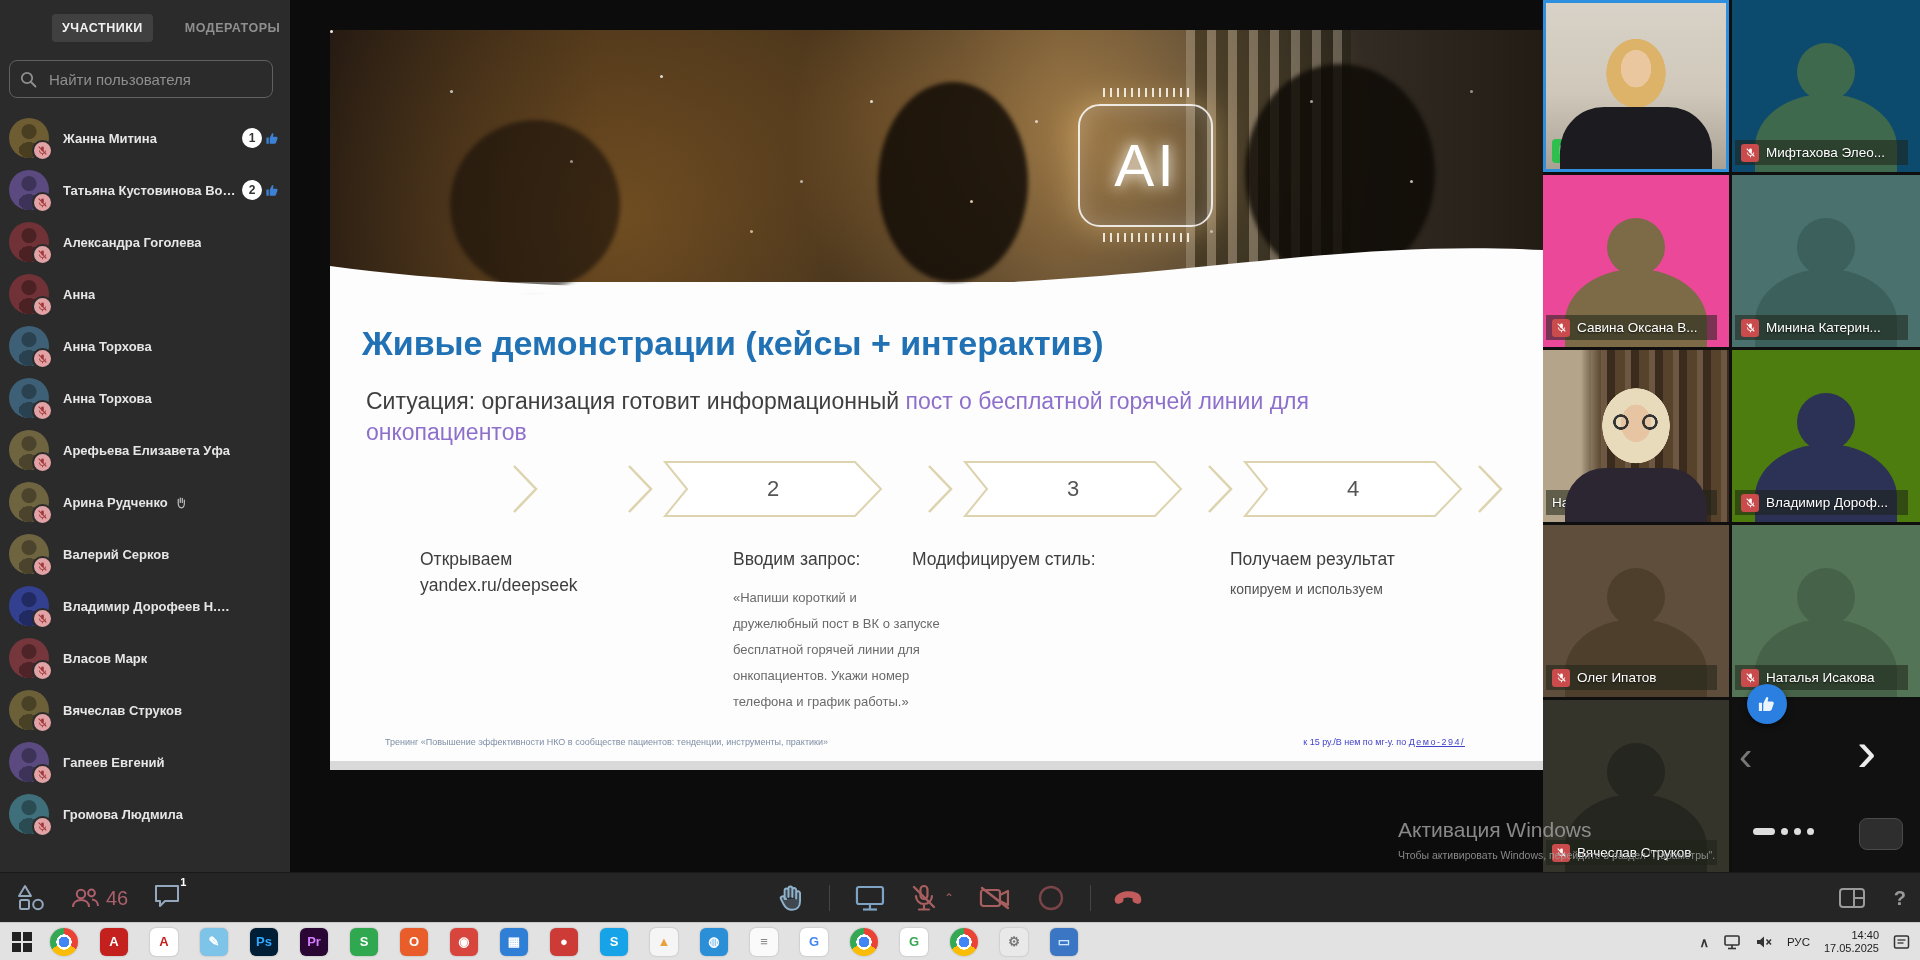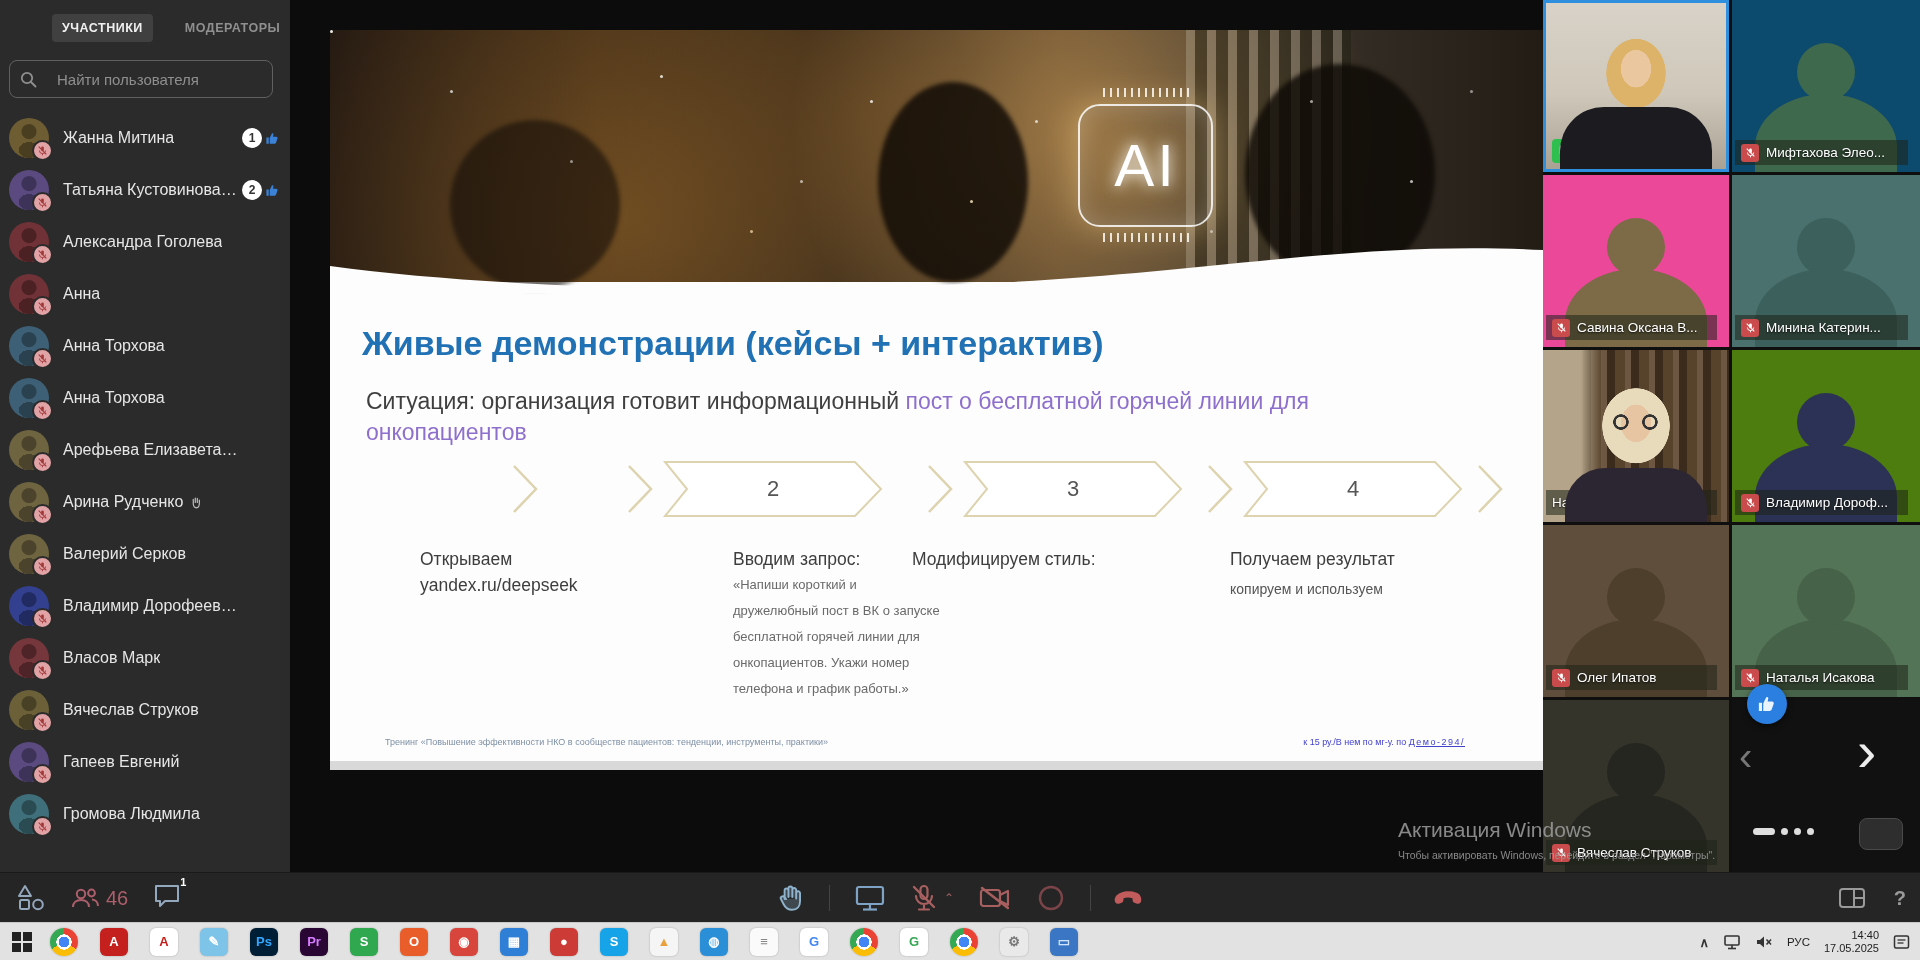--- a/index.html
+++ b/index.html
@@ -5,31 +5,31 @@
   * { margin:0; padding:0; box-sizing:border-box; }
   html,body { width:1920px; height:960px; overflow:hidden; background:#000; }
   body { font-family:"Liberation Sans", sans-serif; }
   .app { position:relative; width:1920px; height:960px; background:#0c0c0c; overflow:hidden; }
 
   
   .sidebar { position:absolute; left:0; top:0; width:290px; height:872px; background:#2b2b2b; z-index:5; }
   .tabs { position:absolute; left:8px; top:14px; display:flex; align-items:center; gap:22px;padding-left:44px; }
   .tab { font-size:12.5px; font-weight:bold; letter-spacing:.5px; color:#8f8f8f; padding:7px 10px; border-radius:4px; cursor:pointer; white-space:nowrap; }
   .tab.active { background:#404040; color:#f0f0f0; }
-  .search { position:absolute; left:9px; top:60px; width:264px; height:38px; border:1.5px solid #606060; border-radius:8px; display:flex; align-items:center; padding:4px 10px; gap:20px; }
+  .search { position:absolute; left:9px; top:60px; width:264px; height:38px; border:1.5px solid #606060; border-radius:8px; display:flex; align-items:center; padding:4px 10px; gap:12px; }
   .search input { flex:1; background:transparent; border:none; outline:none; color:#ddd; font-size:15px; font-family:"Liberation Sans",sans-serif; }
   .search input::placeholder { color:#8f8f8f; }
   .plist { position:absolute; left:0; top:112px; right:0; bottom:0; overflow:hidden; }
   .prow { display:flex; align-items:center; height:52px; padding-left:9px; position:relative; }
   .pav { position:relative; width:40px; height:40px; border-radius:50%; flex:0 0 40px; }
   .pfig { position:absolute; inset:0; border-radius:50%; overflow:hidden;
     background: radial-gradient(circle at 50% 34%, rgba(0,0,0,.32) 0 7px, transparent 8px),
                 radial-gradient(ellipse 17px 13px at 50% 80%, rgba(0,0,0,.32) 0 60%, transparent 61%); }
   .pmic { position:absolute; right:-4px; bottom:-3px; width:21px; height:21px; border-radius:50%; background:#e2a3a6; border:2px solid #2b2b2b; display:flex; align-items:center; justify-content:center; }
-  .pname { margin-left:14px; color:#e6e6e6; font-size:16px; white-space:nowrap; overflow:hidden; text-overflow:ellipsis; max-width:175px; }
+  .pname { margin-left:14px; color:#e6e6e6; font-size:13px; white-space:nowrap; overflow:hidden; text-overflow:ellipsis; max-width:175px;font-weight:bold; }
   .phand { margin-left:7px; display:flex; }
   .pthumb { margin-left:auto; margin-right:10px; display:flex; align-items:center; gap:3px; }
   .pthumb b { width:20px; height:20px; background:#fff; border-radius:50%; color:#333; font-size:12px; display:flex; align-items:center; justify-content:center; }
 
   
   .stage { position:absolute; left:290px; top:0; width:1253px; height:872px; background:#0c0c0c; }
   .slide { position:absolute; left:40px; top:30px; width:1213px; height:740px; background:#fdfdfd; overflow:hidden; }
   .slide::after { content:""; position:absolute; left:0; right:0; bottom:0; height:9px; background:#d9d9d9; }
   .photoband { position:absolute; left:0; top:0; width:100%; height:252px;
     background:
@@ -66,21 +66,21 @@
   .bandnum { position:absolute; left:40px; right:4px; top:0; bottom:0; display:flex; align-items:center; justify-content:center; font-size:22px; color:#555; }
   .lonechev { position:absolute; top:428px; width:30px; height:62px; }
   .lonechev.c1 { left:180px; } .lonechev.c2 { left:1145px; }
 
   .step { position:absolute; top:516px; color:#3e3e3e; }
   .step:nth-of-type(1){ left:90px;  width:235px; }
   .step:nth-of-type(2){ left:403px; width:225px; }
   .step:nth-of-type(3){ left:582px; width:235px; }
   .step:nth-of-type(4){ left:900px; width:250px; }
   .sh { font-size:17.5px; line-height:26px; }
-  .squote { font-size:13px; line-height:26px; color:#6a6a6a; white-space:pre-line; }
+  .squote { margin-top:13px; font-size:13px; line-height:26px; color:#6a6a6a; white-space:pre-line; }
   .ssub2 { margin-top:9px; font-size:14px; color:#555; }
 
   .sfootL { position:absolute; left:55px; top:707px; font-size:9px; color:#7d8fa5; }
   .sfootR { position:absolute; right:78px; top:707px; font-size:9px; color:#4343cc; }
   .sfootR .lnk { text-decoration:underline; letter-spacing:1.5px; }
 
   
   .videos { position:absolute; left:1543px; top:0; width:377px; height:872px; background:#0f0f0f; z-index:4; }
   .vgrid { display:grid; grid-template-columns:186px 188px; grid-auto-rows:172px; gap:3px; }
   .tile { position:relative; overflow:hidden; background:#333; }

